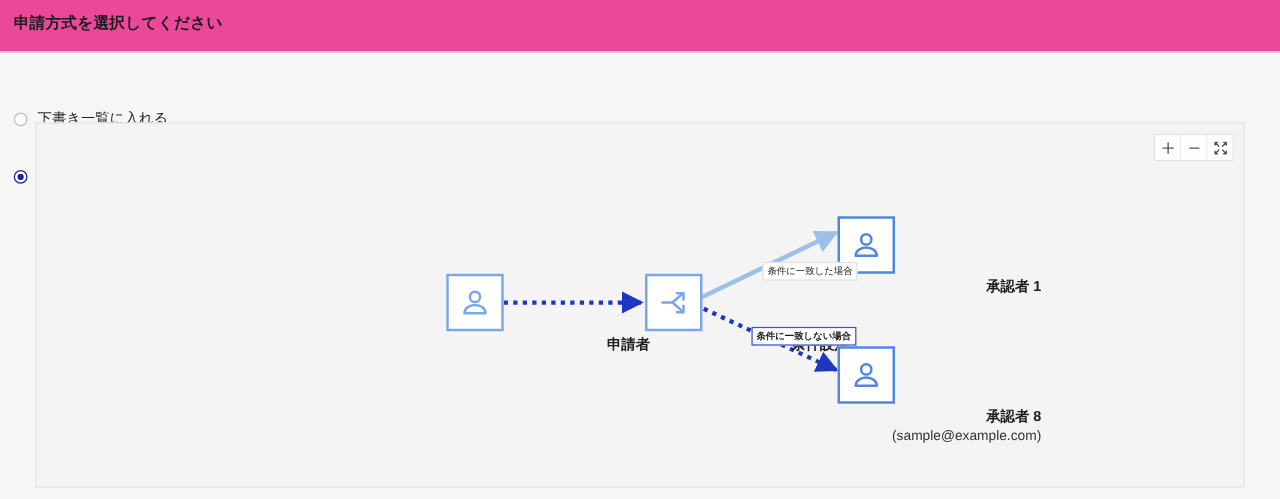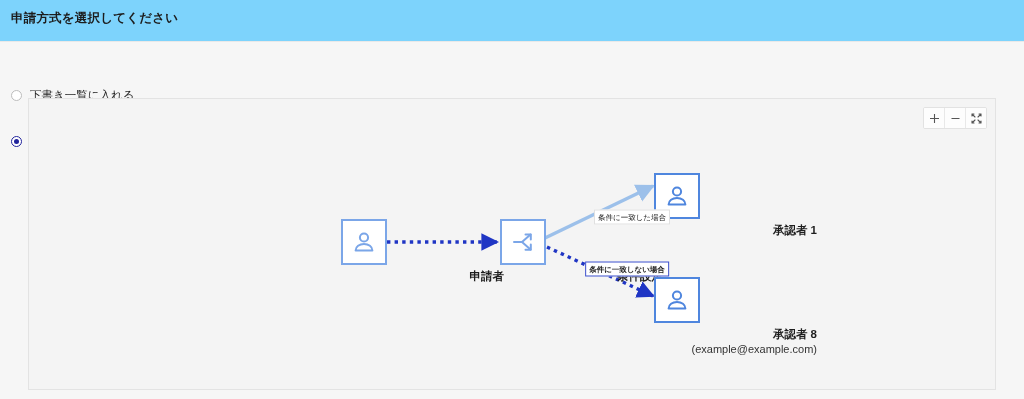--- a/index.html
+++ b/index.html
@@ -19,21 +19,21 @@
   
   .page-header {
     position: absolute;
     left: 0;
     top: 0;
     width: 1024px;
     height: 42px;
     box-sizing: border-box;
     padding: 10px 0 0 11px;
     border-bottom: 1px solid #e9e9e9;
-    background: #7dd3fc;
+    background: #ec4899;
   }
   .page-title {
     font-size: 12.5px;
     font-weight: bold;
     color: #1c1c1c;
     letter-spacing: .2px;
     line-height: 16px;
   }
 
   
@@ -119,21 +119,21 @@
     background: #fdfdfd;
     border-right: 1px solid #e8e8e8;
     cursor: pointer;
   }
   .zoom-btn:last-child { border-right: none; }
   .zoom-btn svg { display: block; }
 
   
   .graph {
     position: absolute;
-    left: 0;
+    left: 16px;
     top: 0;
     width: 968px;
     height: 292px;
   }
   .edge-layer {
     position: absolute;
     left: 0; top: 0;
     width: 968px;
     height: 292px;
   }
@@ -315,18 +315,18 @@
 
     <div class="node" style="left:648px; top:201px;">
       <div class="node-box selected">
         <svg width="26" height="26" viewBox="0 0 26 26">
           <circle cx="13" cy="8.5" r="4.1" fill="none" stroke="#4f86de" stroke-width="2"></circle>
           <path d="M4.6 21.5 a8.4 6.6 0 0 1 16.8 0 z" fill="none" stroke="#4f86de" stroke-width="2" stroke-linejoin="round"></path>
         </svg>
       </div>
       <div class="node-caption">
         <div class="node-name">承認者 8</div>
-        <div class="node-sub">(example@example.com)</div>
+        <div class="node-sub">(sample@example.com)</div>
       </div>
     </div>
 
   </div>
 </div>
 
 </body></html>

